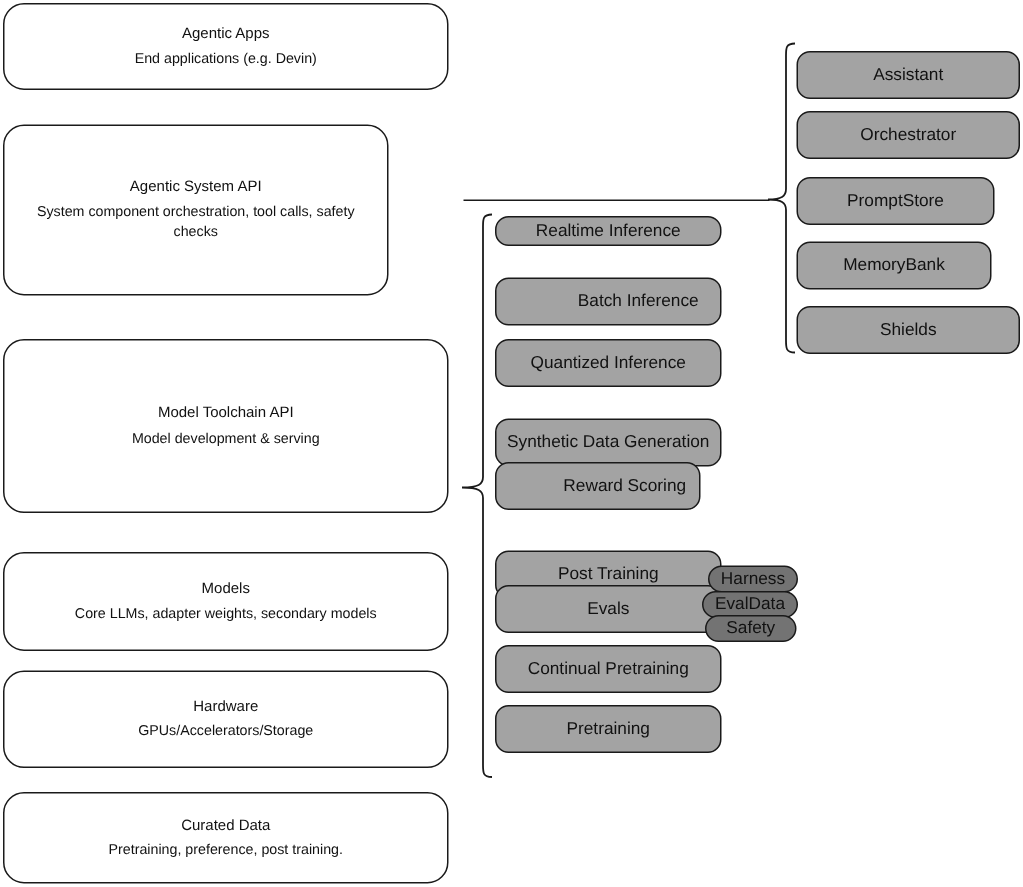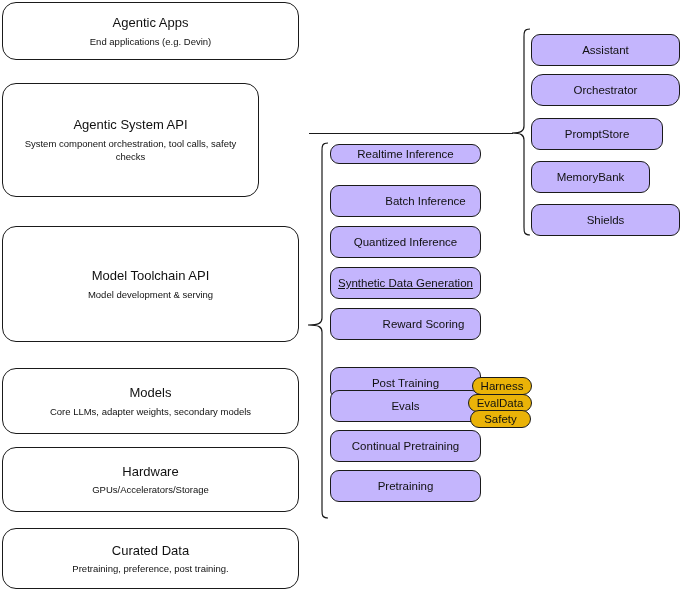--- a/index.html
+++ b/index.html
@@ -27,55 +27,55 @@
     border-radius: 14px;
     background: #ffffff;
     display: flex;
     flex-direction: column;
     align-items: center;
     justify-content: center;
     text-align: center;
     padding: 0 8px;
   }
   .layer-title {
-    font-size: 13px;
+    font-size: 10px;
     color: #111111;
     line-height: 1.35;
     text-align: right;
   }
   .layer-sub {
     font-size: 9.5px;
     color: #111111;
     line-height: 1.4;
     margin-top: 3px;
   }
 
   
   .pill {
     position: absolute;
     box-sizing: border-box;
     border: 1.2px solid #1a1a1a;
     border-radius: 9px;
-    background: #c4b5fd;
+    background: #a3a3a3;
     display: flex;
     align-items: center;
     justify-content: center;
     text-align: center;
     font-size: 11.5px;
     color: #111111;
     white-space: nowrap;
   }
 
   
   .chip {
     position: absolute;
     box-sizing: border-box;
     border: 1.3px solid #1a1a1a;
     border-radius: 999px;
-    background: #eab308;
+    background: #737373;
     display: flex;
     align-items: center;
     justify-content: center;
     text-align: center;
     font-size: 11.5px;
     color: #111111;
     white-space: nowrap;
     z-index: 5;
   }
 
@@ -151,41 +151,41 @@
              L 14 201
              C 14 206, 14 209, 20 209"></path>
   </svg>
 
   <div class="pill" style="left:330px; top:144px; width:151px; height:20px;">Realtime Inference</div>
 
   <div class="pill" style="left:330px; top:185px; width:151px; height:32px;padding-left:40px;">Batch Inference</div>
 
   <div class="pill" style="left:330px; top:226px; width:151px; height:32px;">Quantized Inference</div>
 
-  <div class="pill" style="left:330px; top:267px; width:151px; height:32px;text-decoration:underline;">Synthetic Data Generation</div>
+  <div class="pill" style="left:330px; top:279px; width:151px; height:32px;">Synthetic Data Generation</div>
 
-  <div class="pill" style="left:330px; top:308px; width:151px; height:32px;padding-left:36px;">Reward Scoring</div>
+  <div class="pill" style="left:330px; top:308px; width:137px; height:32px;padding-left:36px;">Reward Scoring</div>
 
   <div class="pill" style="left:330px; top:349px; width:151px; height:32px;margin-top:18px;">Post Training</div>
 
   <div class="pill" style="left:330px; top:390px; width:151px; height:32px;">Evals</div>
 
   <div class="pill" style="left:330px; top:430px; width:151px; height:32px;">Continual Pretraining</div>
 
   <div class="pill" style="left:330px; top:470px; width:151px; height:32px;text-align:right;">Pretraining</div>
 
   <div class="chip" style="left:472px; top:377px; width:60px; height:18px;">Harness</div>
 
   <div class="chip" style="left:468px; top:394px; width:64px; height:18px;">EvalData</div>
 
   <div class="chip" style="left:470px; top:410px; width:61px; height:18px;">Safety</div>
 
   <div class="pill" style="left:531px; top:34px; width:149px; height:32px;">Assistant</div>
 
-  <div class="pill" style="left:531px; top:74px; width:149px; height:32px;border-radius:12px;">Orchestrator</div>
+  <div class="pill" style="left:531px; top:74px; width:149px; height:32px;">Orchestrator</div>
 
   <div class="pill" style="left:531px; top:118px; width:132px; height:32px;">PromptStore</div>
 
-  <div class="pill" style="left:531px; top:161px; width:119px; height:32px;">MemoryBank</div>
+  <div class="pill" style="left:531px; top:161px; width:130px; height:32px;">MemoryBank</div>
 
   <div class="pill" style="left:531px; top:204px; width:149px; height:32px;">Shields</div>
 
 </div>
 
 </body></html>

